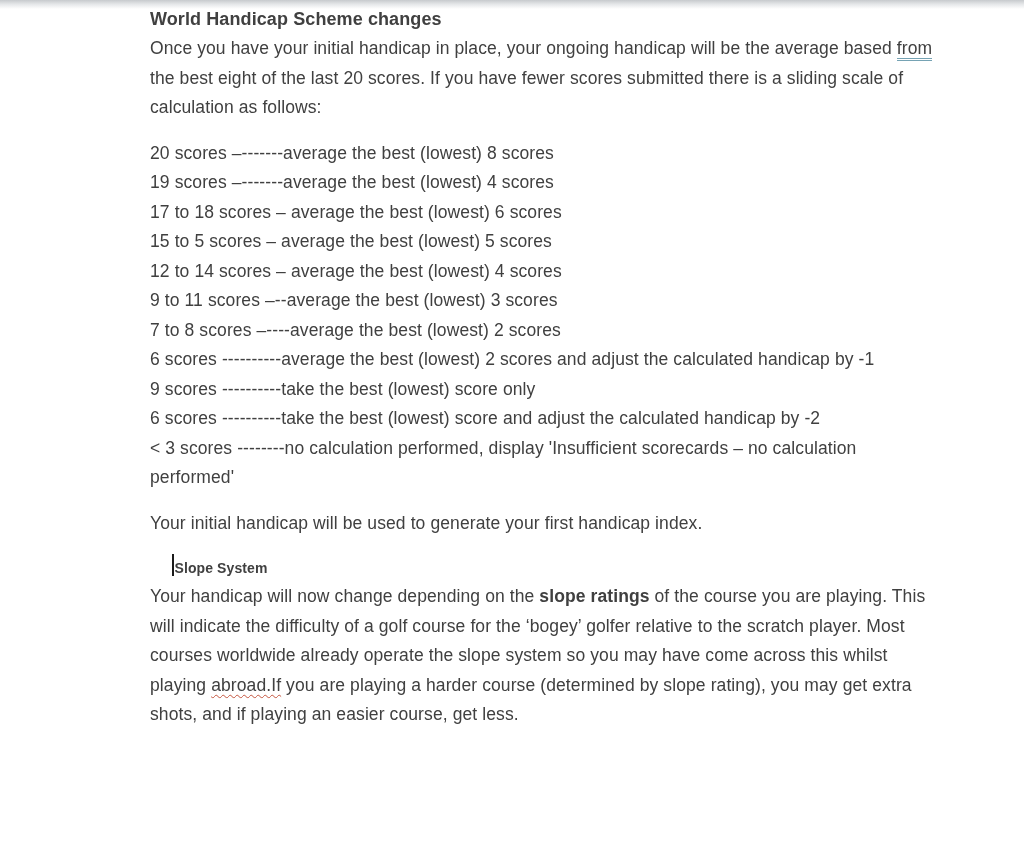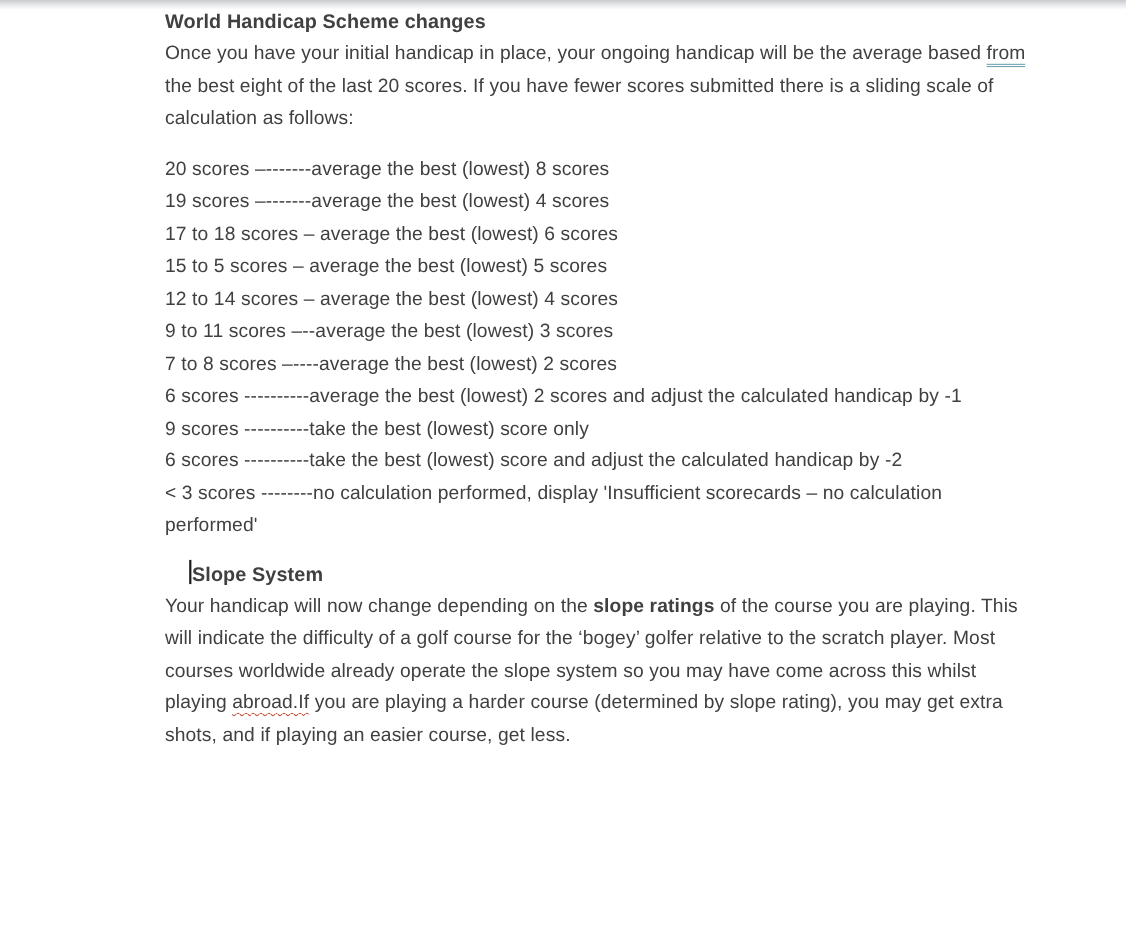--- a/index.html
+++ b/index.html
@@ -37,21 +37,21 @@
     margin-left: 28px;
   }
   .h {
     font-weight: bold;
     font-size: 18px;
     line-height: 26px;
     margin: 0 0 2px 0;
   }
   .h2 {
     font-weight: bold;
-    font-size: 18px;
+    font-size: 14px;
     line-height: 27px;
     margin: 0;
     position: relative;
     padding-left: 24px;
   }
   .para {
     margin: 0 0 16px 0;
   }
   .block {
     margin: 0 0 16px 0;
@@ -97,19 +97,20 @@
       <div class="line">15 to 5 scores – average the best (lowest) 5 scores</div>
       <div class="line">12 to 14 scores – average the best (lowest) 4 scores</div>
       <div class="line">9 to 11 scores –--average the best (lowest) 3 scores</div>
       <div class="line">7 to 8 scores –----average the best (lowest) 2 scores</div>
       <div class="line">6 scores ----------average the best (lowest) 2 scores and adjust the calculated handicap by -1</div>
       <div class="line">9 scores ----------take the best (lowest) score only</div>
       <div class="line">6 scores ----------take the best (lowest) score and adjust the calculated handicap by -2</div>
       <div class="line">&lt; 3 scores --------no calculation performed, display 'Insufficient scorecards – no calculation performed'</div>
     </div>
 
+    <p class="para">Your initial handicap will be used to generate your first handicap index.</p>
 
     <p class="h2"><span class="caret"></span><span>Slope System</span></p>
 
     <p class="para"><span>Your handicap will now change depending on the </span><span class="b">slope ratings</span><span> of the course you are playing. This will indicate the difficulty of a golf course for the ‘bogey’ golfer relative to the scratch player. Most courses worldwide already operate the slope system so you may have come across this whilst playing </span><span class="spell">abroad.If</span><span> you are playing a harder course (determined by slope rating), you may get extra shots, and if playing an easier course, get less.</span></p>
 
   </div>
 </div>
 
 </body></html>

